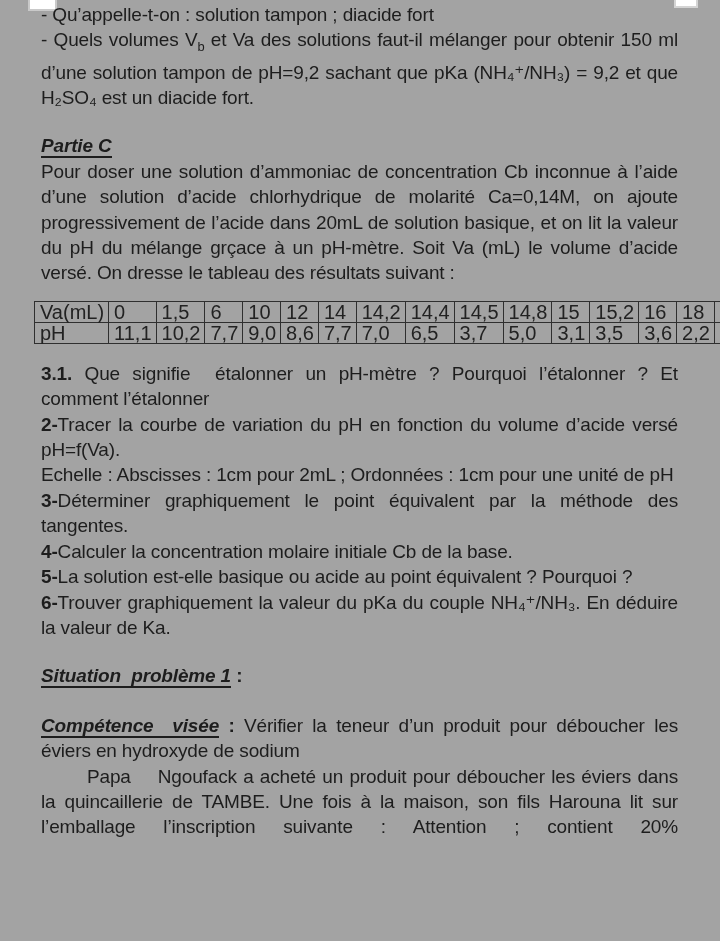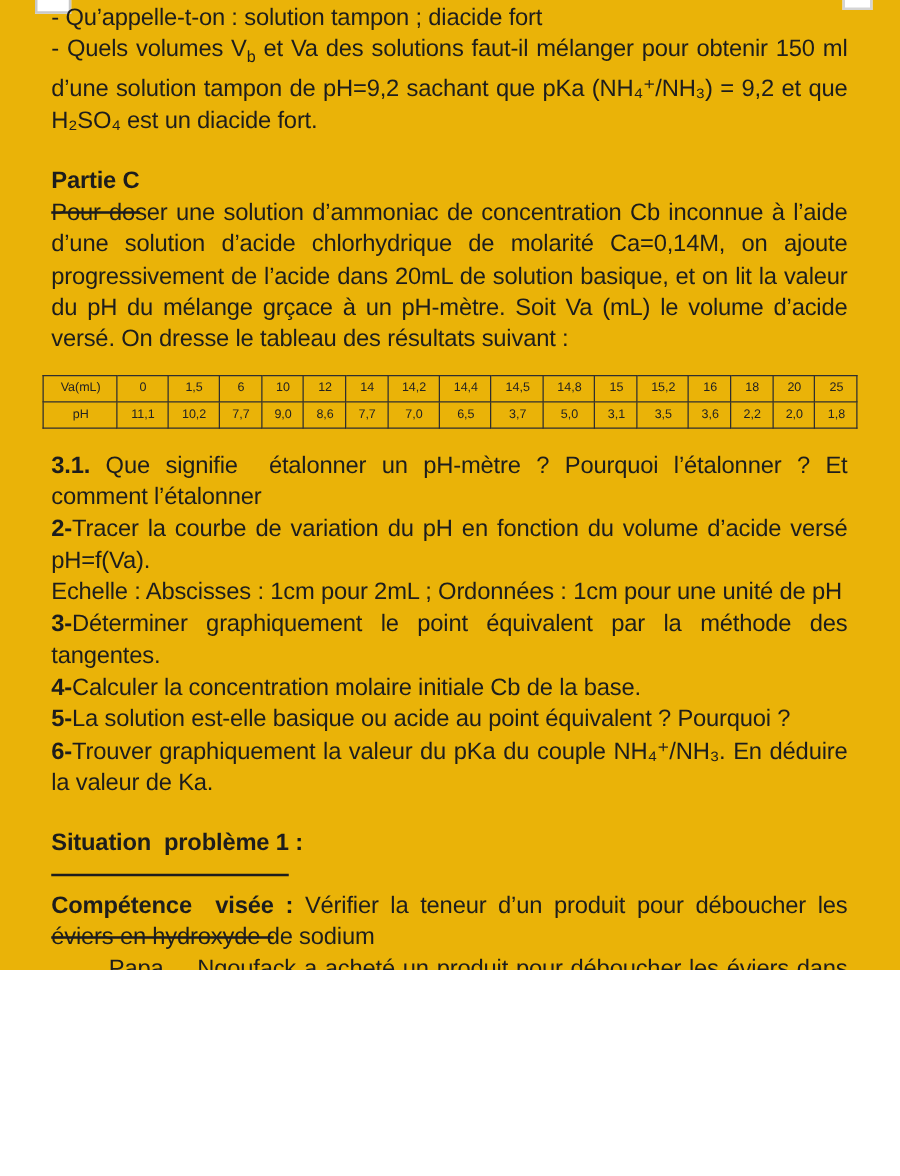--- a/index.html
+++ b/index.html
@@ -5,22 +5,22 @@
   html, body { margin: 0; padding: 0; }
   body {
     width: 720px; height: 941px;
     background: #ffffff;
     font-family: "Liberation Sans", "DejaVu Sans", sans-serif;
     color: #1d1d1d;
     overflow: hidden;
   }
   .page {
     position: relative;
-    width: 720px; height: 776px;
-    background: #eab308;
+    width: 720px; height: 941px;
+    background: #a3a3a3;
     overflow: hidden;
   }
   
   .corner-mark-left {
     position: absolute; left: 28px; top: -9px;
     width: 25px; height: 16px;
     border: 2.5px solid #c9c9c9; background: #fff;
   }
   .corner-mark-right {
     position: absolute; left: 674px; top: -14px;
@@ -32,37 +32,37 @@
   }
   p {
     margin: 0;
     font-size: 19px;
     line-height: 25.4px;
     text-align: justify;
     letter-spacing: -0.15px;
   }
   sub { font-size: 0.68em; }
   .b { font-weight: bold; }
-  .u { text-decoration: none; border-bottom: 2px solid #1d1d1d; padding-bottom: 14px; }
+  .u { text-decoration: none; border-bottom: 2px solid #1d1d1d; padding-bottom: 0px; font-style: italic; }
   .partie-title { margin-top: 23px; }
   .results-table {
     border-collapse: collapse;
     margin-top: 15px;
     margin-left: -7px;
     width: 652px;
     table-layout: auto;
   }
   .results-table td {
     border: 1.5px solid #2f2f2f;
-    font-size: 10px;
+    font-size: 20px;
     line-height: 18px;
     padding: 1px 4px 1px 5px;
     white-space: nowrap;
     color: #222;
-    text-align: center;
+    text-align: left;
   }
   .questions { margin-top: 17px; }
   .eval-heading { margin-top: 24px; font-weight: bold; }
   .situation { margin-top: 23px; }
   .competence { margin-top: 24px; }
   .papa-para { text-align: justify; text-align-last: justify; }
   .papa-indent { display: inline-block; width: 46px; }
   .papa-gap { display: inline-block; width: 27px; }
 </style>
 </head>

